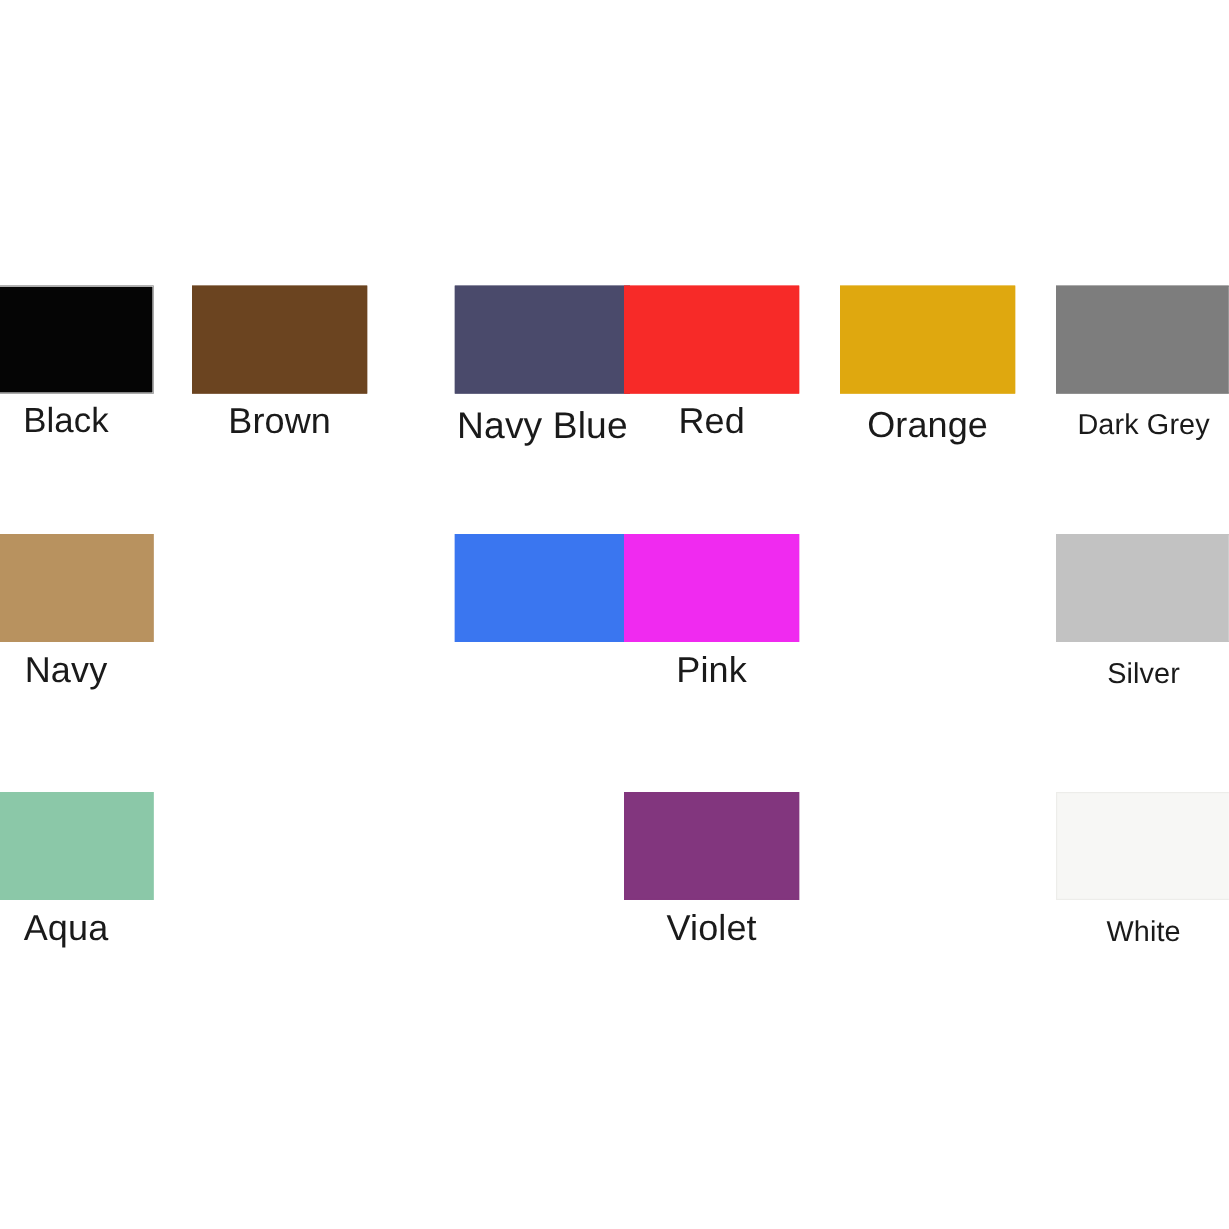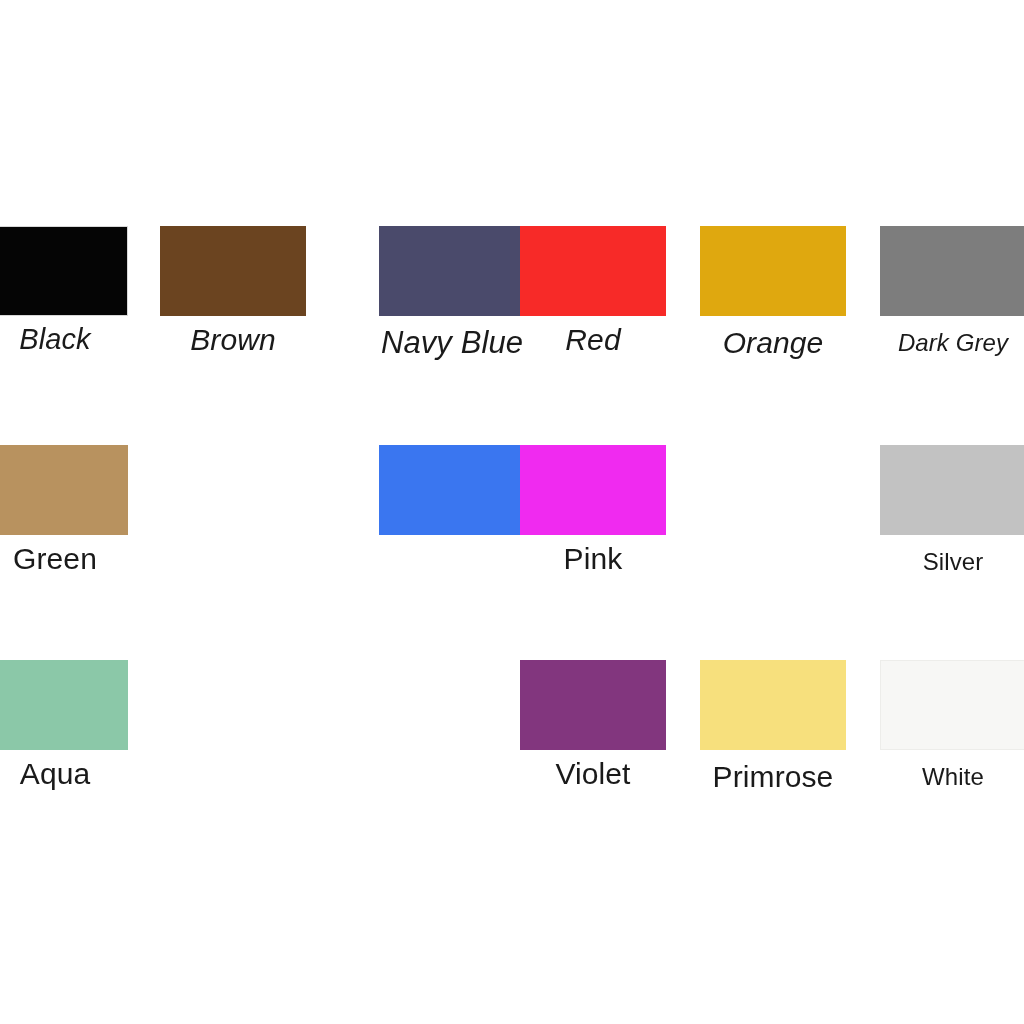--- a/index.html
+++ b/index.html
@@ -22,21 +22,21 @@
     width: 1024px;
     height: 1024px;
   }
 
   .swatch-row {
     position: absolute;
     left: 0;
     width: 1024px;
     height: 150px;
   }
-  .swatch-row.row-0 { top: 226px; font-style: italic; }
+  .swatch-row.row-0 { top: 238px; }
   .swatch-row.row-1 { top: 445px; }
   .swatch-row.row-2 { top: 660px; }
 
   .swatch-cell {
     position: absolute;
     top: 0;
     width: 146px;
     height: 150px;
   }
   .swatch-cell.col-0 { left: -18px; }
@@ -102,21 +102,21 @@
     </div>
     <div class="swatch-cell col-5">
       <div class="swatch-chip" style="background-color: rgb(125, 125, 125); border: 1px solid rgb(125, 125, 125);"></div>
       <div class="swatch-label">Dark Grey</div>
     </div>
   </div>
 
   <div class="swatch-row row-1">
     <div class="swatch-cell col-0">
       <div class="swatch-chip" style="background-color: rgb(184, 146, 95); border: 1px solid rgb(184, 146, 95);"></div>
-      <div class="swatch-label">Green</div>
+      <div class="swatch-label">Navy</div>
     </div>
     <div class="swatch-cell col-2">
       <div class="swatch-chip" style="background-color: rgb(58, 118, 240); border: 1px solid rgb(58, 118, 240);"></div>
     </div>
     <div class="swatch-cell col-3">
       <div class="swatch-chip" style="background-color: rgb(240, 42, 240); border: 1px solid rgb(240, 42, 240);"></div>
       <div class="swatch-label">Pink</div>
     </div>
     <div class="swatch-cell col-5">
       <div class="swatch-chip" style="background-color: rgb(194, 194, 194); border: 1px solid rgb(194, 194, 194);"></div>
@@ -126,23 +126,19 @@
 
   <div class="swatch-row row-2">
     <div class="swatch-cell col-0">
       <div class="swatch-chip" style="background-color: rgb(139, 200, 168); border: 1px solid rgb(139, 200, 168);"></div>
       <div class="swatch-label">Aqua</div>
     </div>
     <div class="swatch-cell col-3">
       <div class="swatch-chip" style="background-color: rgb(130, 54, 126); border: 1px solid rgb(130, 54, 126);"></div>
       <div class="swatch-label">Violet</div>
     </div>
-    <div class="swatch-cell col-4">
-      <div class="swatch-chip" style="background-color: rgb(247, 224, 125); border: 1px solid rgb(247, 224, 125);"></div>
-      <div class="swatch-label">Primrose</div>
-    </div>
     <div class="swatch-cell col-5">
       <div class="swatch-chip" style="background-color: rgb(247, 247, 245); border: 1px solid rgb(237, 237, 234);"></div>
       <div class="swatch-label">White</div>
     </div>
   </div>
 
 </div>
 
 </body></html>

